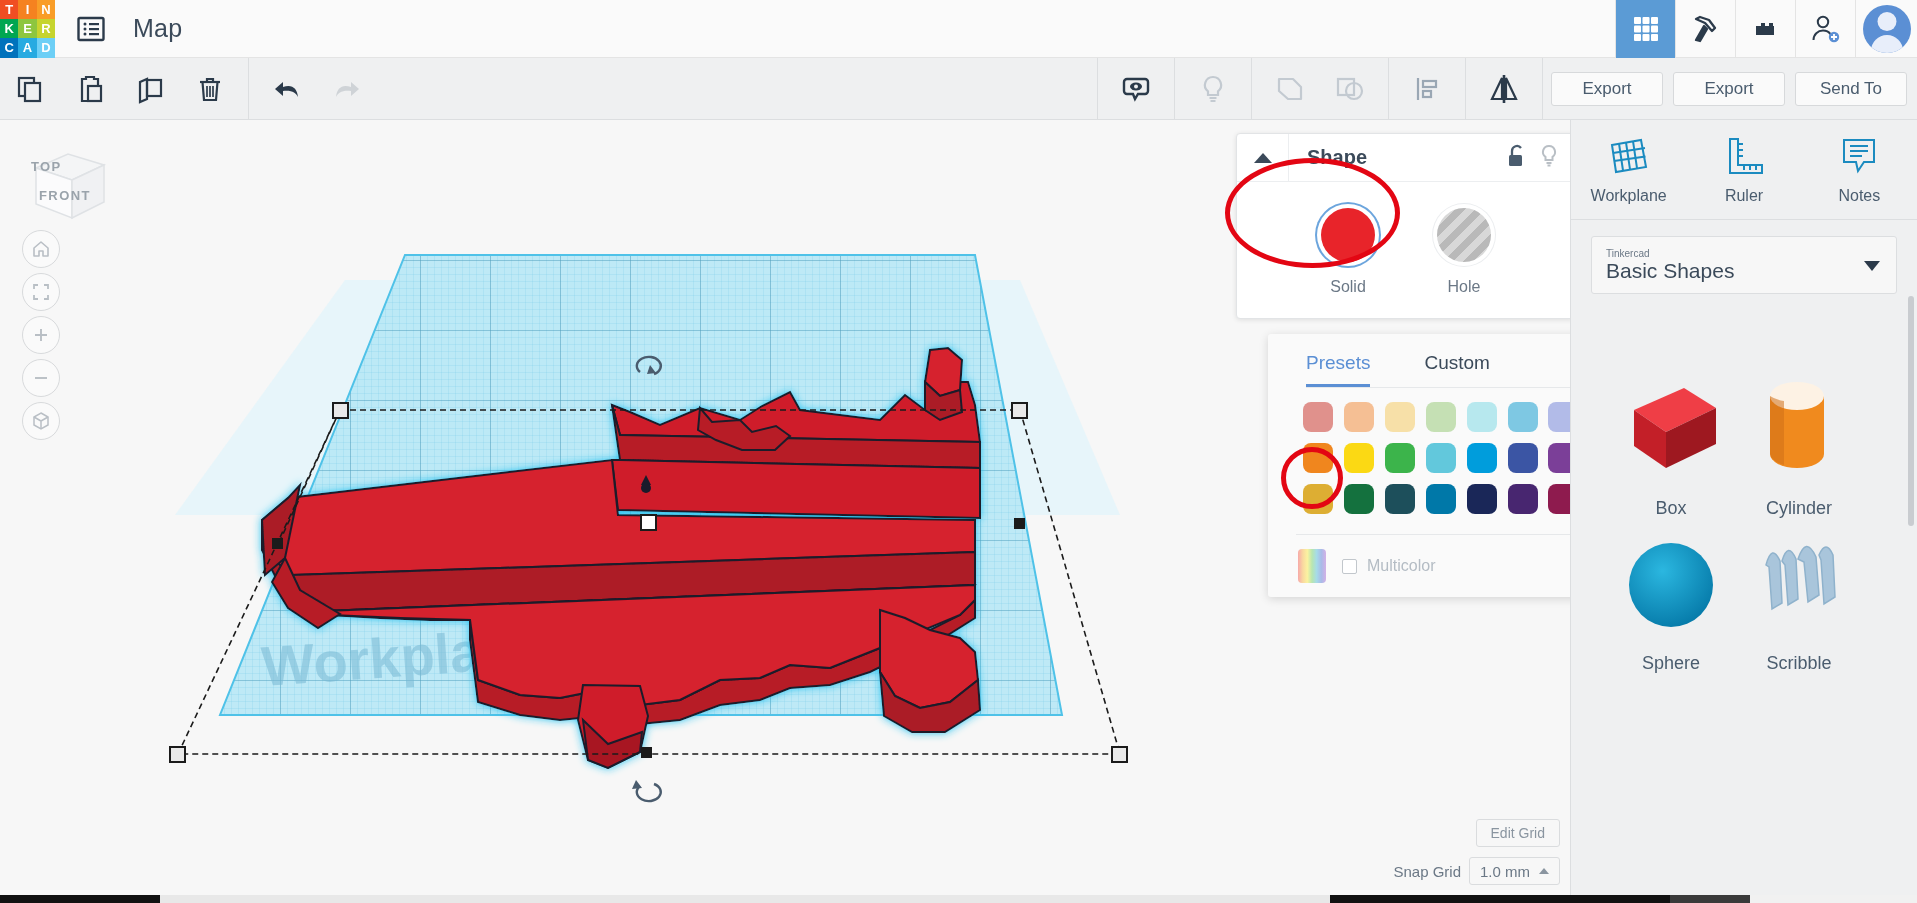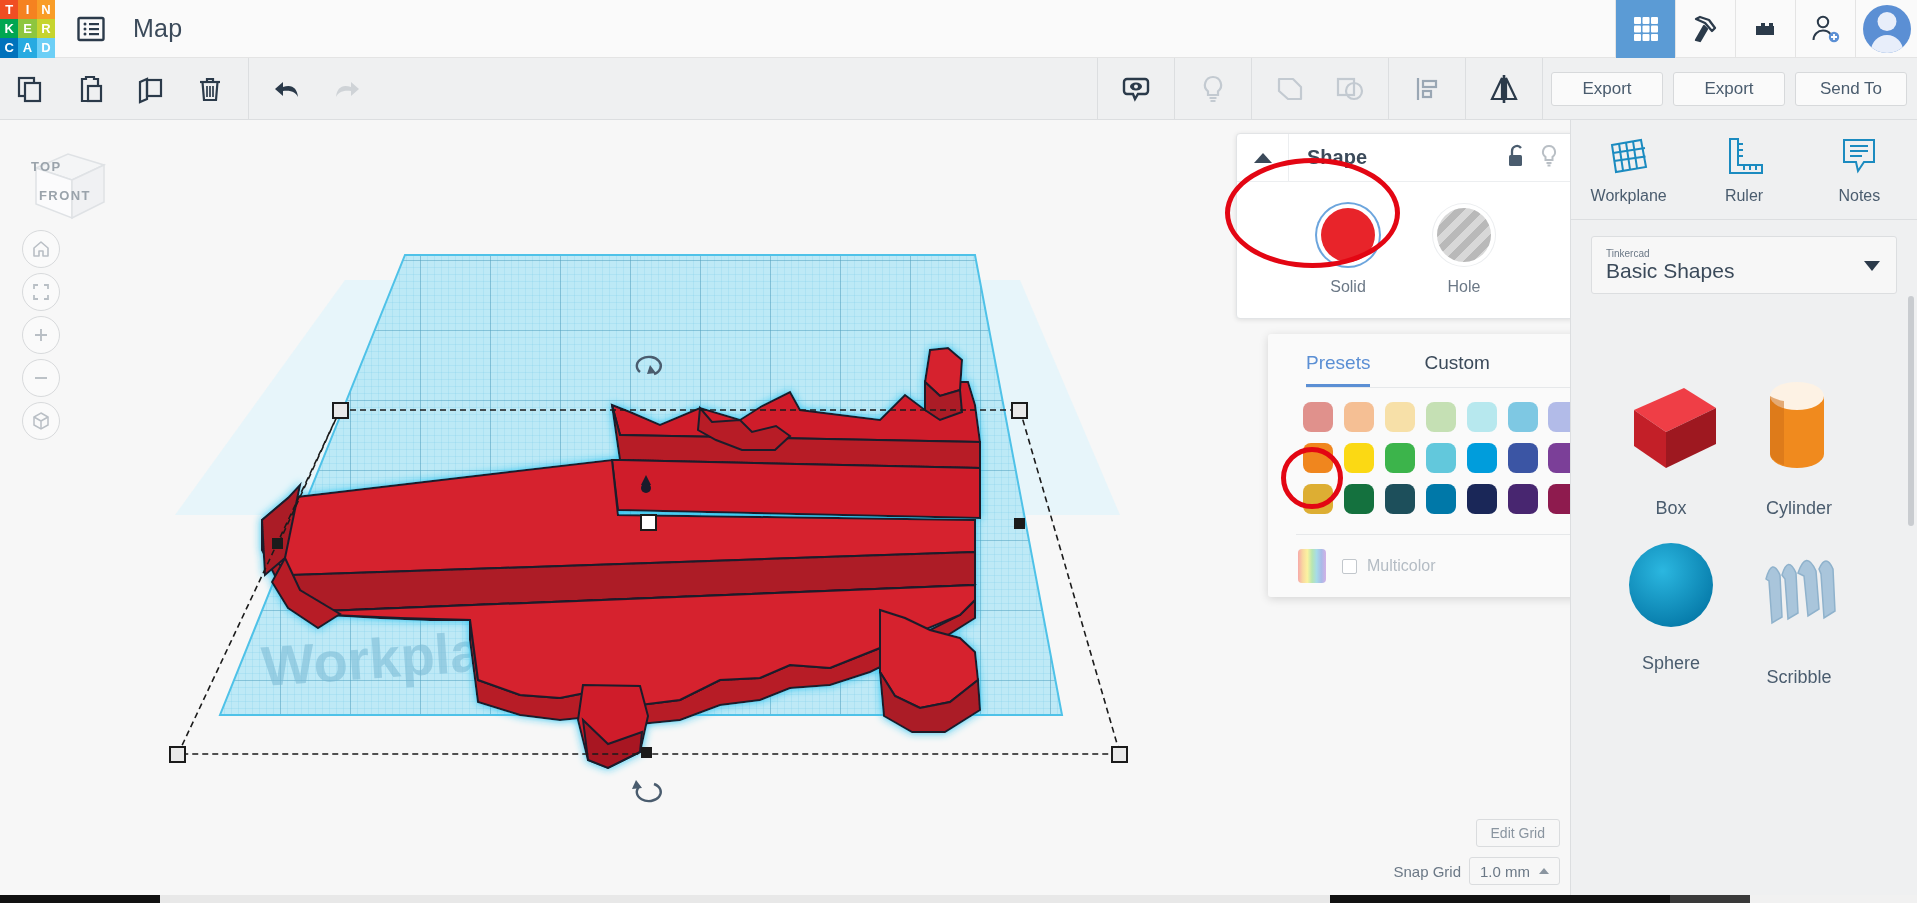--- a/index.html
+++ b/index.html
@@ -673,21 +673,21 @@
           <defs>
               <radialGradient id="sg" cx="40%" cy="33%" r="72%">
             <stop offset="0" stop-color="#2bb7e0"></stop>
                 <stop offset="1" stop-color="#0579a8"></stop>
               </radialGradient>
             </defs>
           <circle cx="59" cy="60" r="42" fill="url(#sg)"></circle>
         </svg>
         <div class="shape-cell-label">Sphere</div>
       </div>
-      <div class="shape-cell" style="left:148px;top:209px;">
+      <div class="shape-cell" style="left:148px;top:195px;">
         <svg width="118" height="118" viewBox="0 0 118 118">
           <g fill="#a9c5db" stroke="#8fb2cc" stroke-width="1.5">
             <path d="M26,40 q6,-22 14,-4 l2,42 l-10,6 l-3,-42 z"></path>
             <path d="M42,36 q6,-20 14,-2 l2,40 l-10,6 l-3,-40 z"></path>
             <path d="M58,34 q8,-24 18,-2 l3,38 l-11,7 l-4,-40 z"></path>
             <path d="M79,30 q7,-16 14,0 l2,42 l-11,7 l-3,-44 z"></path>
           </g>
         </svg>
         <div class="shape-cell-label">Scribble</div>
       </div>

